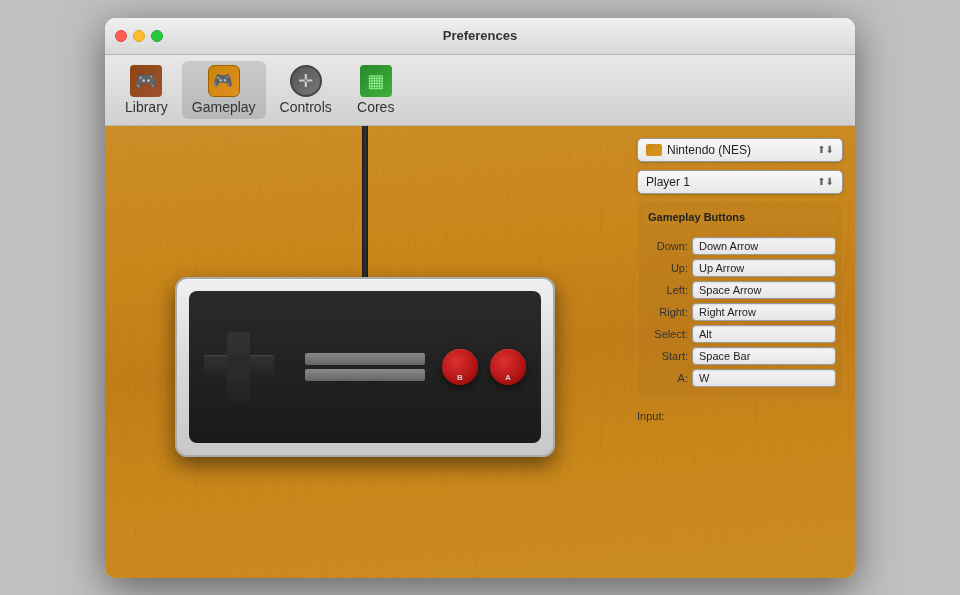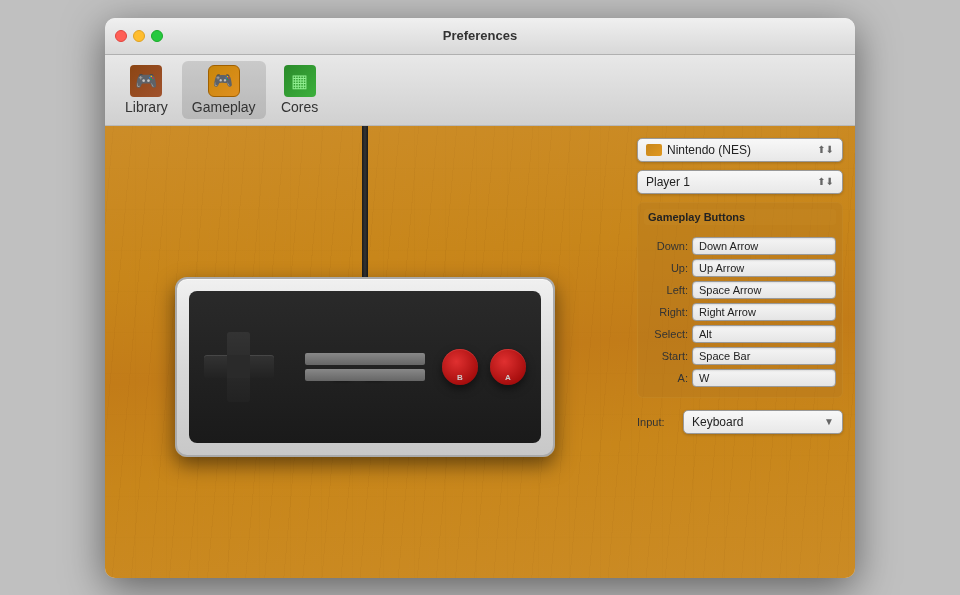--- a/index.html
+++ b/index.html
@@ -427,21 +427,20 @@
       box-shadow: 0 1px 3px rgba(0,0,0,0.2);
     }
     .input-label {
       font-size: 11px;
       color: #333;
       min-width: 40px;
     }
     .input-row {
       display: flex;
       align-items: center;
-      gap: 6px;
       margin-top: 4px;
     }
   </style>
 </head>
 <body>
 
 <div class="window">
 
   <div class="title-bar">
     <div class="traffic-lights">
@@ -457,20 +456,26 @@
       <div class="toolbar-icon">
         <div class="icon-library"></div>
       </div>
       <span class="toolbar-label">Library</span>
     </div>
     <div class="toolbar-item active">
       <div class="toolbar-icon">
         <div class="icon-gameplay"></div>
       </div>
       <span class="toolbar-label">Gameplay</span>
+    </div>
+    <div class="toolbar-item">
+      <div class="toolbar-icon">
+        <div class="icon-controls"></div>
+      </div>
+      <span class="toolbar-label">Controls</span>
     </div>
     <div class="toolbar-item">
       <div class="toolbar-icon">
         <div class="icon-cores"></div>
       </div>
       <span class="toolbar-label">Cores</span>
     </div>
   </div>
 
   <div class="content">
@@ -554,20 +559,16 @@
           <div class="button-field">Space Bar</div>
         </div>
         <div class="button-row">
           <span class="button-label">A:</span>
           <div class="button-field">W</div>
         </div>
       </div>
 
       <div class="input-row">
         <span class="input-label">Input:</span>
-        <div class="input-dropdown" style="flex:1;">
-          <span>Keyboard</span>
-          <span class="dropdown-arrow">▼</span>
-        </div>
       </div>
     </div>
   </div>
 </div>
 
 </body></html>

